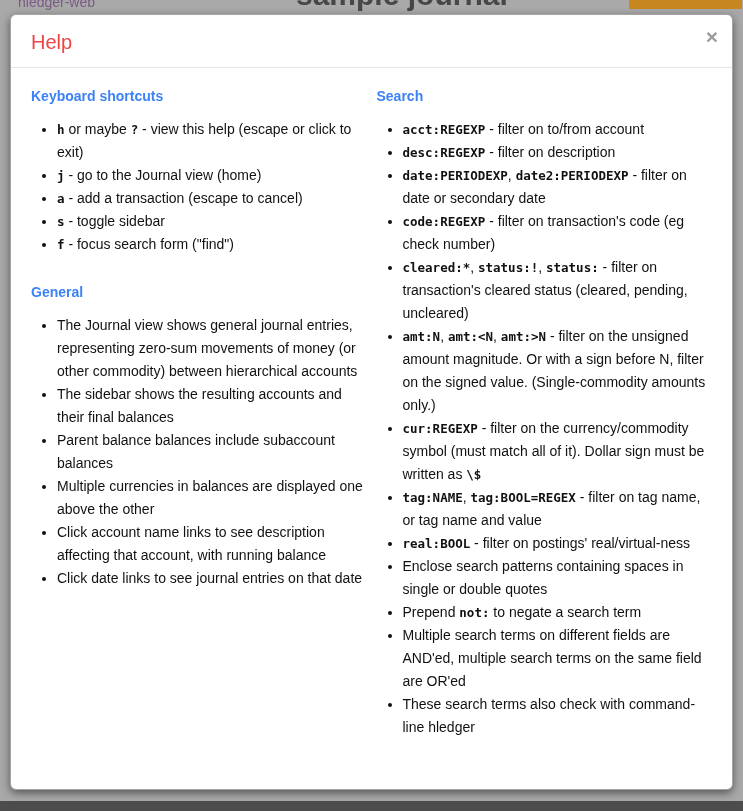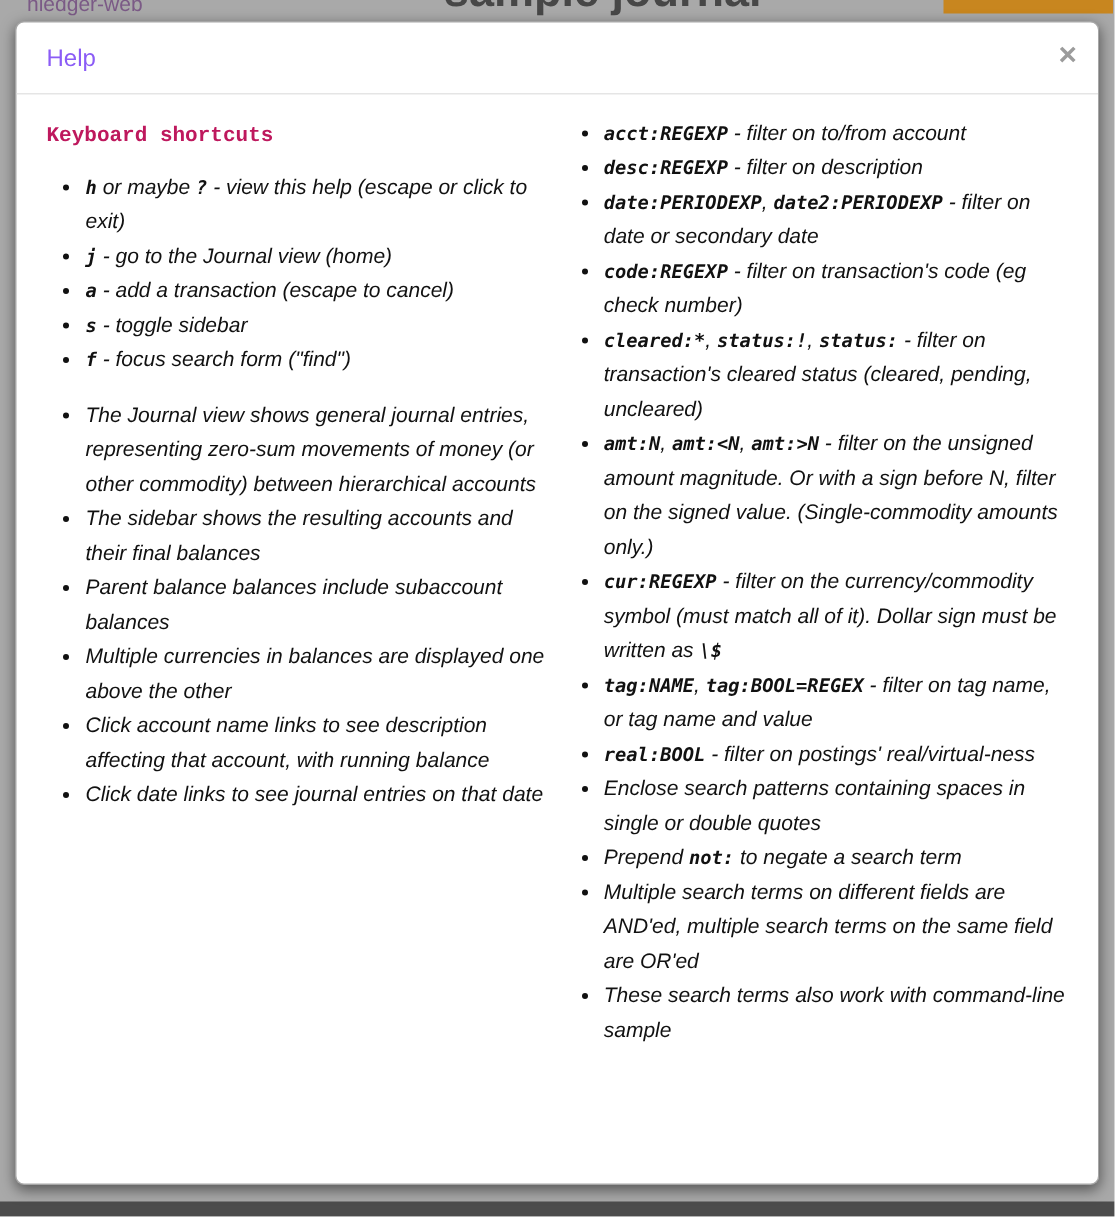--- a/index.html
+++ b/index.html
@@ -34,41 +34,40 @@
     border:1px solid rgba(0,0,0,.35);border-radius:6px;
     box-shadow:0 3px 9px rgba(0,0,0,.5);
     overflow:hidden;
   }
   .modal-header{
     position:relative;
     padding:15px 15px 13px 20px;
     border-bottom:1px solid #e5e5e5;
   }
   .modal-title{
-    margin:0;font-size:16px;font-weight:500;color:#8b5cf6;line-height:1.2;
+    margin:0;font-size:20px;font-weight:500;color:#ef4444;line-height:1.2;
   }
   .close{
     position:absolute;right:14px;top:11px;
     font-size:21px;font-weight:bold;color:#9b9b9b;
     line-height:1;cursor:pointer;user-select:none;
   }
   .modal-body{
     display:flex;gap:10px;
     padding:14px 20px 10px 20px;box-sizing:border-box;
   }
   .col{flex:1;min-width:0;}
   .col h4{
-    font-size:14px;font-weight:bold;color:#be185d;
-    margin:28px 0 13px 0;line-height:1.2;font-family:Liberation Mono, monospace;
+    font-size:14px;font-weight:bold;color:#3b82f6;
+    margin:28px 0 13px 0;line-height:1.2;
   }
   .col h4:first-child{margin-top:6px;}
   .col ul{
     margin:0 0 14px 0;padding:0 0 0 26px;
     list-style:disc;
-    font-style:italic;
   }
   .col li{
     font-size:14px;line-height:23px;color:#111;
   }
   .col code{
     font-family:"DejaVu Sans Mono",monospace;
     font-weight:bold;font-size:12.5px;color:#111;
     white-space:nowrap;
   }
 </style>
@@ -90,40 +89,42 @@
   <div class="modal-body">
     <div class="col">
         <h4>Keyboard shortcuts</h4>
         <ul>
           <li><code>h</code> or maybe <code>?</code> - view this help (escape or click to exit)</li>
           <li><code>j</code> - go to the Journal view (home)</li>
           <li><code>a</code> - add a transaction (escape to cancel)</li>
           <li><code>s</code> - toggle sidebar</li>
           <li><code>f</code> - focus search form ("find")</li>
         </ul>
+        <h4>General</h4>
         <ul>
           <li>The Journal view shows general journal entries, representing zero-sum movements of money (or other commodity) between hierarchical accounts</li>
           <li>The sidebar shows the resulting accounts and their final balances</li>
           <li>Parent balance balances include subaccount balances</li>
           <li>Multiple currencies in balances are displayed one above the other</li>
           <li>Click account name links to see description affecting that account, with running balance</li>
           <li>Click date links to see journal entries on that date</li>
         </ul>
       </div>
     <div class="col">
+        <h4>Search</h4>
         <ul>
           <li><code>acct:REGEXP</code> - filter on to/from account</li>
           <li><code>desc:REGEXP</code> - filter on description</li>
           <li><code>date:PERIODEXP</code>, <code>date2:PERIODEXP</code> - filter on date or secondary date</li>
           <li><code>code:REGEXP</code> - filter on transaction's code (eg check number)</li>
           <li><code>cleared:*</code>, <code>status:!</code>, <code>status:</code> - filter on transaction's cleared status (cleared, pending, uncleared)</li>
           <li><code>amt:N</code>, <code>amt:&lt;N</code>, <code>amt:&gt;N</code> - filter on the unsigned amount magnitude. Or with a sign before N, filter on the signed value. (Single-commodity amounts only.)</li>
           <li><code>cur:REGEXP</code> - filter on the currency/commodity symbol (must match all of it). Dollar sign must be written as <code>\$</code></li>
           <li><code>tag:NAME</code>, <code>tag:BOOL=REGEX</code> - filter on tag name, or tag name and value</li>
           <li><code>real:BOOL</code> - filter on postings' real/virtual-ness</li>
           <li>Enclose search patterns containing spaces in single or double quotes</li>
           <li>Prepend <code>not:</code> to negate a search term</li>
           <li>Multiple search terms on different fields are AND'ed, multiple search terms on the same field are OR'ed</li>
-          <li>These search terms also work with command-line sample</li>
+          <li>These search terms also check with command-line hledger</li>
         </ul>
       </div>
   </div>
 </div>
 
 </body></html>

